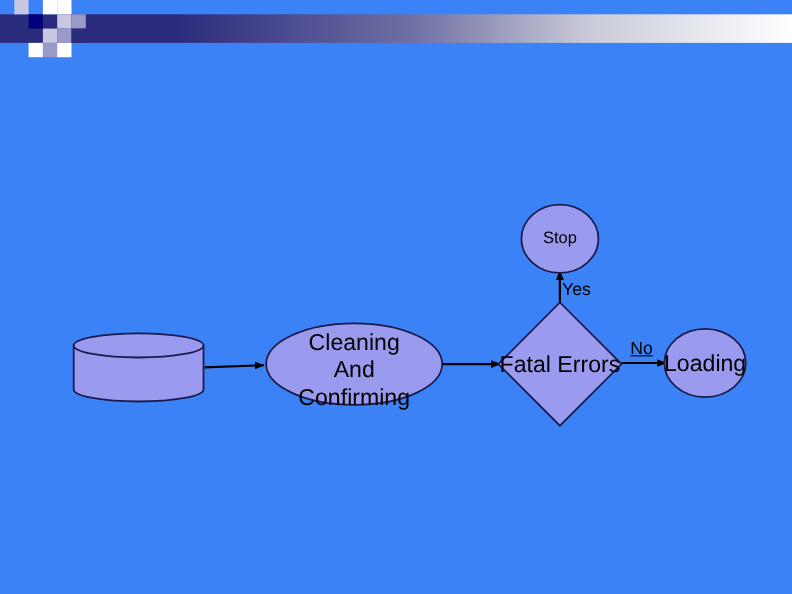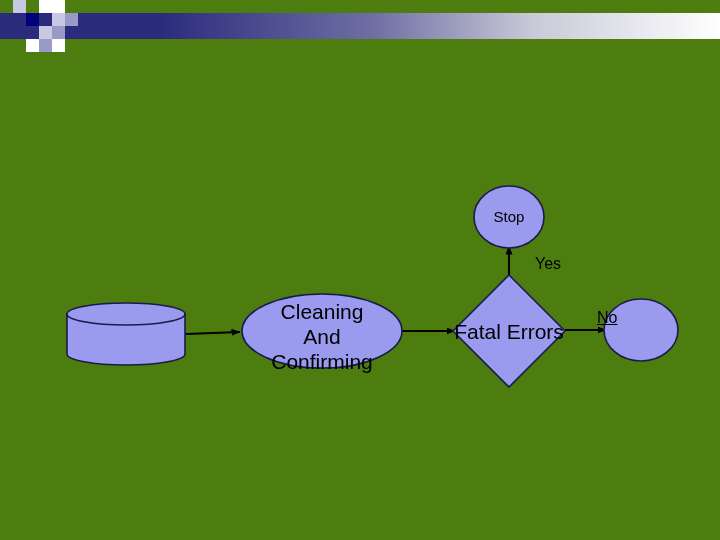--- a/index.html
+++ b/index.html
@@ -7,21 +7,21 @@
     padding: 0;
     background: #ffffff;
   }
   body {
     font-family: "Liberation Sans", sans-serif;
   }
   #slide {
     position: relative;
     width: 720px;
     height: 540px;
-    background: #4d7c0f;
+    background: #3b82f6;
     overflow: hidden;
   }
 
   
   #banner {
     position: absolute;
     left: 0;
     top: 0;
     width: 720px;
     height: 52px;
@@ -54,21 +54,20 @@
     line-height: 1.18;
     white-space: pre;
     pointer-events: none;
   }
   .edgelabel {
     position: absolute;
     color: #000000;
     text-align: right;
     white-space: pre;
     pointer-events: none;
-    padding-left: 24px;
   }
   .t17 { font-size: 21px; }
   .t15 { font-size: 15px; }
   .t16 { font-size: 16px; }
 </style>
 </head>
 <body>
 
 <div id="slide">
 
@@ -123,18 +122,19 @@
 
   <div class="nodelabel t15" style="left:459px; top:208px; width:100px;">Stop</div>
 
 
   <div class="nodelabel t17" style="left:242px; top:300px; width:160px;">Cleaning
 And
 Confirming</div>
 
   <div class="nodelabel t17" style="left:439px; top:320px; width:140px;">Fatal Errors</div>
 
+  <div class="nodelabel t17" style="left:601px; top:319px; width:80px;">Loading</div>
 
   <div class="edgelabel t16" style="left:511px; top:255px;">Yes</div>
 
   <div class="edgelabel t16" style="left:573px; top:309px;text-decoration:underline;">No</div>
 
 </div>
 
 </body></html>

